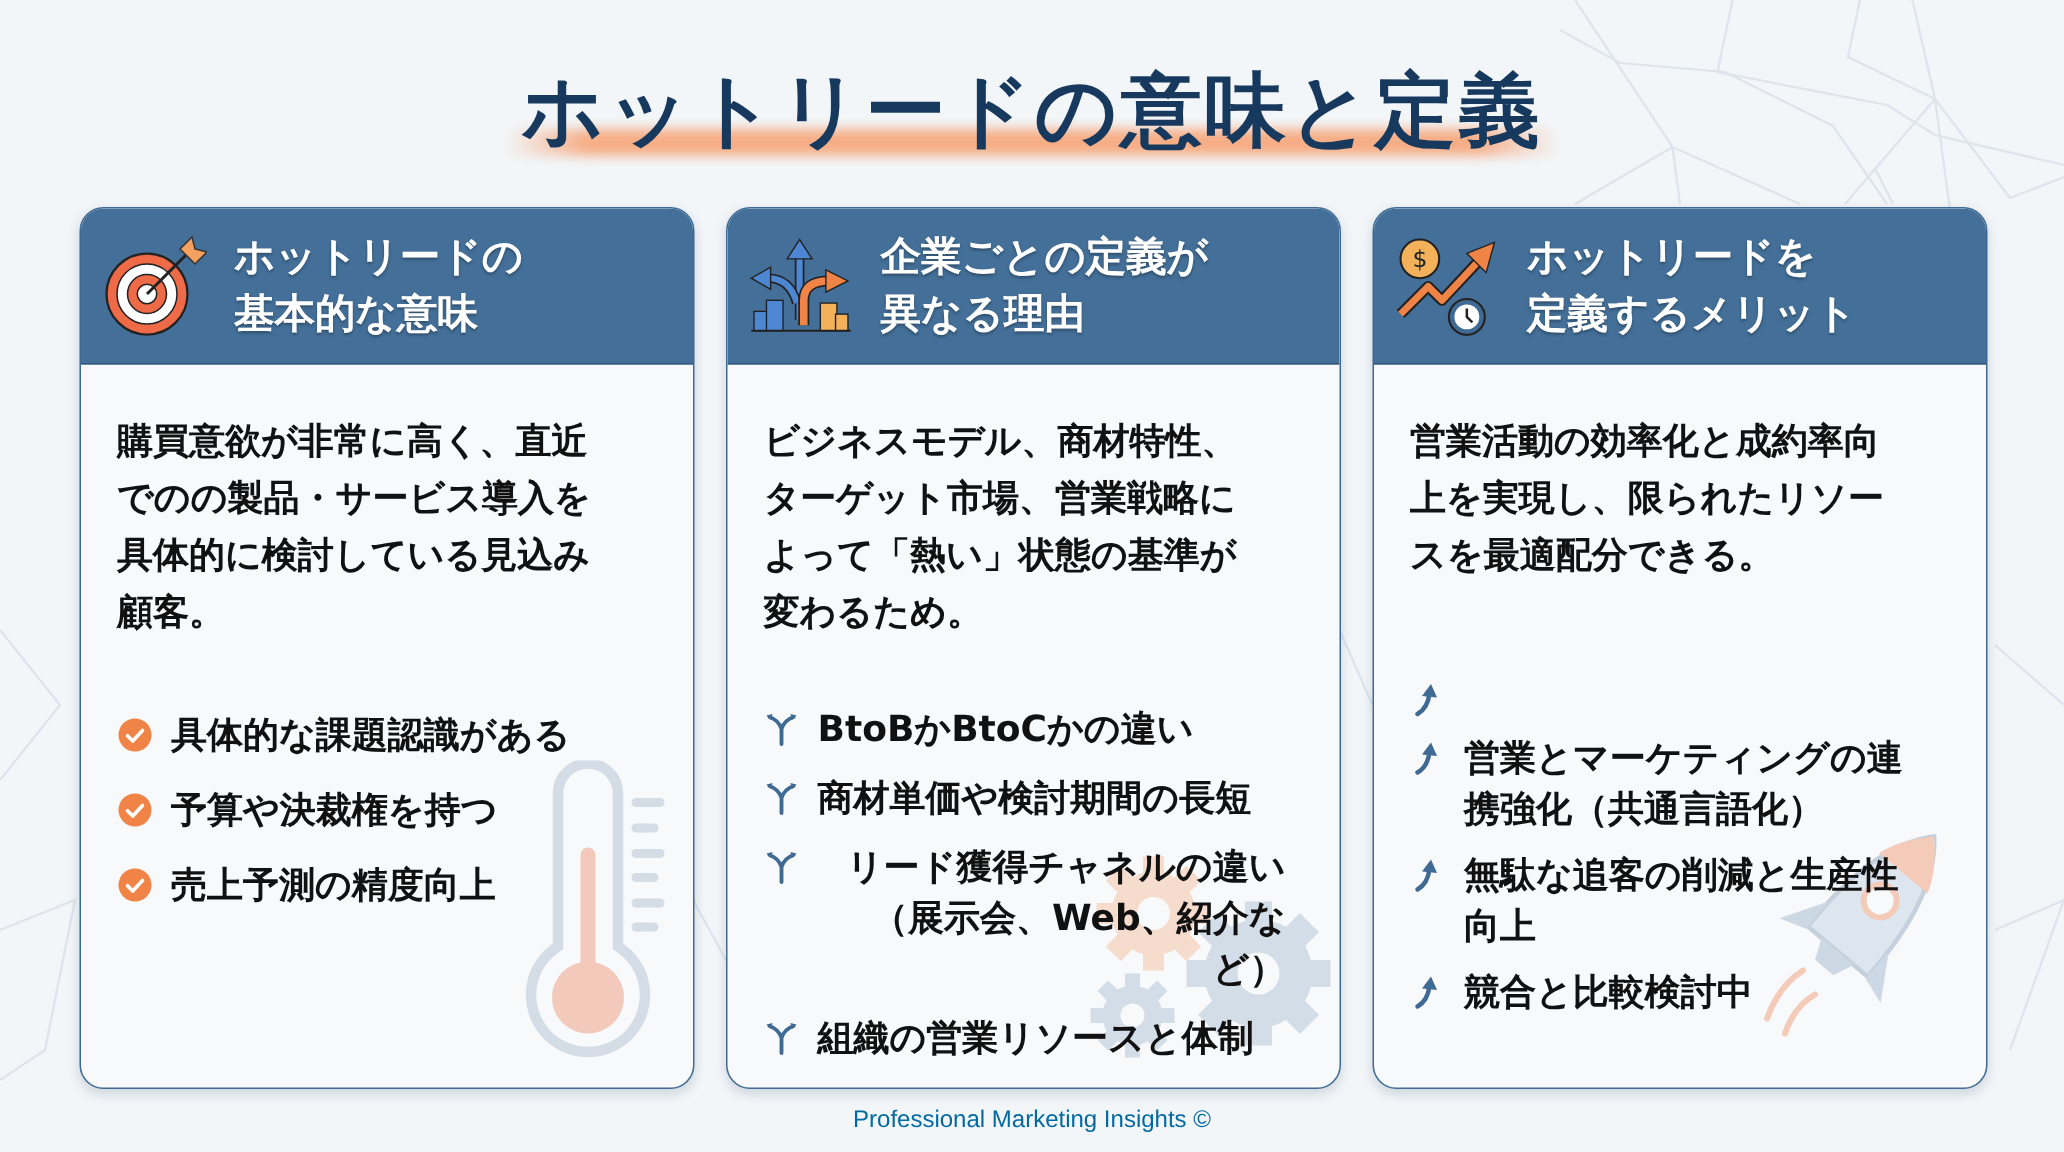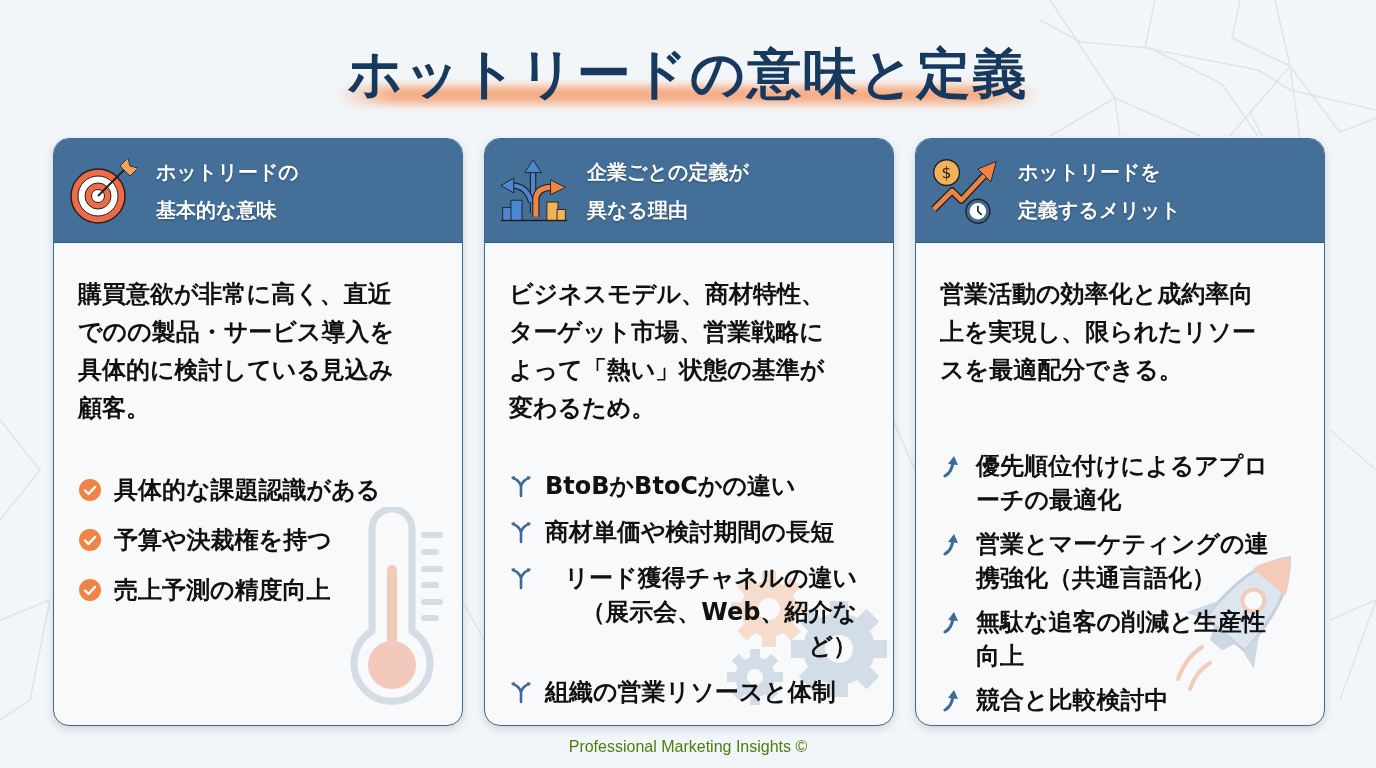--- a/index.html
+++ b/index.html
@@ -29,21 +29,21 @@
   }
   .card-1 { left:53px; }
   .card-2 { left:484px; }
   .card-3 { left:915px; }
   .card-header {
     height:104px; background:#436f98; display:flex; align-items:center;
     padding-left:14px; box-sizing:border-box; border-bottom:1px solid #35597d;
   }
   .card-icon { width:70px; height:70px; flex:0 0 70px; }
   .card-title {
-    margin-left:18px; color:#ffffff; font-size:20px; font-weight:bold;
+    margin-left:18px; color:#ffffff; font-size:27px; font-weight:bold;
     line-height:38px; text-shadow:0 1px 2px rgba(0,0,0,0.3); white-space:pre-line;
   }
   .card-body { position:relative; padding:32px 36px 0 24px; }
   .card-desc {
     font-size:24px; font-weight:bold; color:#111; line-height:38px;
     white-space:pre-line; position:relative; z-index:2;
   }
   .list { list-style:none; margin:0; padding:0; position:relative; z-index:2; }
   .list li {
     display:flex; align-items:flex-start; font-size:24px; font-weight:bold;
@@ -53,21 +53,21 @@
   .list li .txt { white-space:pre-line; }
   .list-1 { margin-top:46px; }
   .list-1 li { margin-bottom:16px;text-align:center; }
   .list-2 { margin-top:42px;text-align:right; }
   .list-2 li { margin-bottom:12px; }
   .list-3 { margin-top:60px; }
   .list-3 li { margin-bottom:10px; }
   .deco { position:absolute; z-index:1; }
   .footer {
     position:absolute; left:0; right:0; top:738px; text-align:center;
-    font-family:"Liberation Sans", sans-serif; font-size:16px; color:#4d7c0f; z-index:2;
+    font-family:"Liberation Sans", sans-serif; font-size:16px; color:#0369a1; z-index:2;
   }
 </style>
 </head>
 <body>
 
 <svg class="bg-lines" width="1376" height="768" viewBox="0 0 1376 768">
   <g stroke="#dde4ec" stroke-width="1.5" fill="none">
     <polyline points="1040,20 1080,42 1150,48 1222,84 1258,136"></polyline>
     <polyline points="1155,0 1145,48 1258,70 1290,90 1376,110"></polyline>
     <polyline points="1240,0 1232,38 1290,66 1340,132 1376,118"></polyline>
@@ -270,22 +270,20 @@
   <div class="card-body">
     <div class="card-desc">営業活動の効率化と成約率向
 上を実現し、限られたリソー
 スを最適配分できる。</div>
     <ul class="list list-3">
       <li>
         <svg class="bullet" viewBox="0 0 24 24">
             <path d="M5,22 Q12,18 13,8" stroke="#3f6a93" stroke-width="3" fill="none" stroke-linecap="round"></path>
             <path d="M8,10 L14,2 L18,11 Z" fill="#3f6a93"></path>
           </svg>
-        <span class="txt">優先順位付けによるアプロ
-ーチの最適化</span>
       </li>
       <li>
         <svg class="bullet" viewBox="0 0 24 24">
             <path d="M5,22 Q12,18 13,8" stroke="#3f6a93" stroke-width="3" fill="none" stroke-linecap="round"></path>
             <path d="M8,10 L14,2 L18,11 Z" fill="#3f6a93"></path>
           </svg>
         <span class="txt">営業とマーケティングの連
 携強化（共通言語化）</span>
       </li>
       <li>

